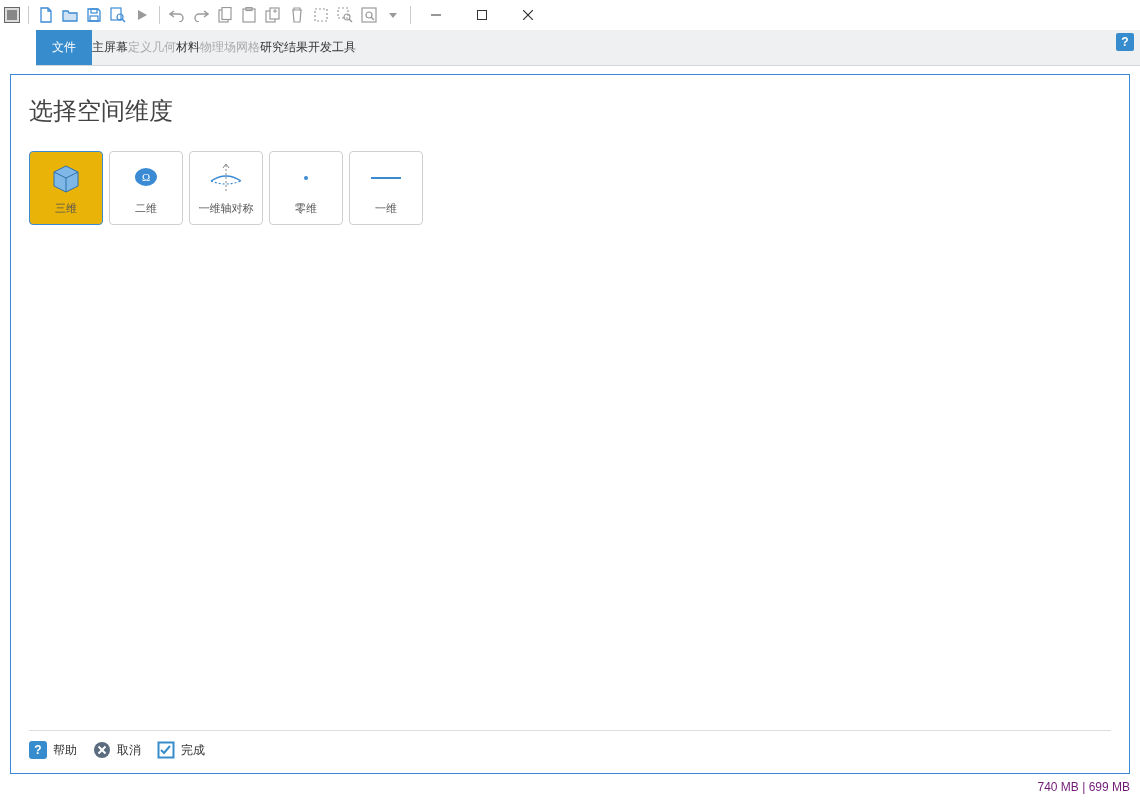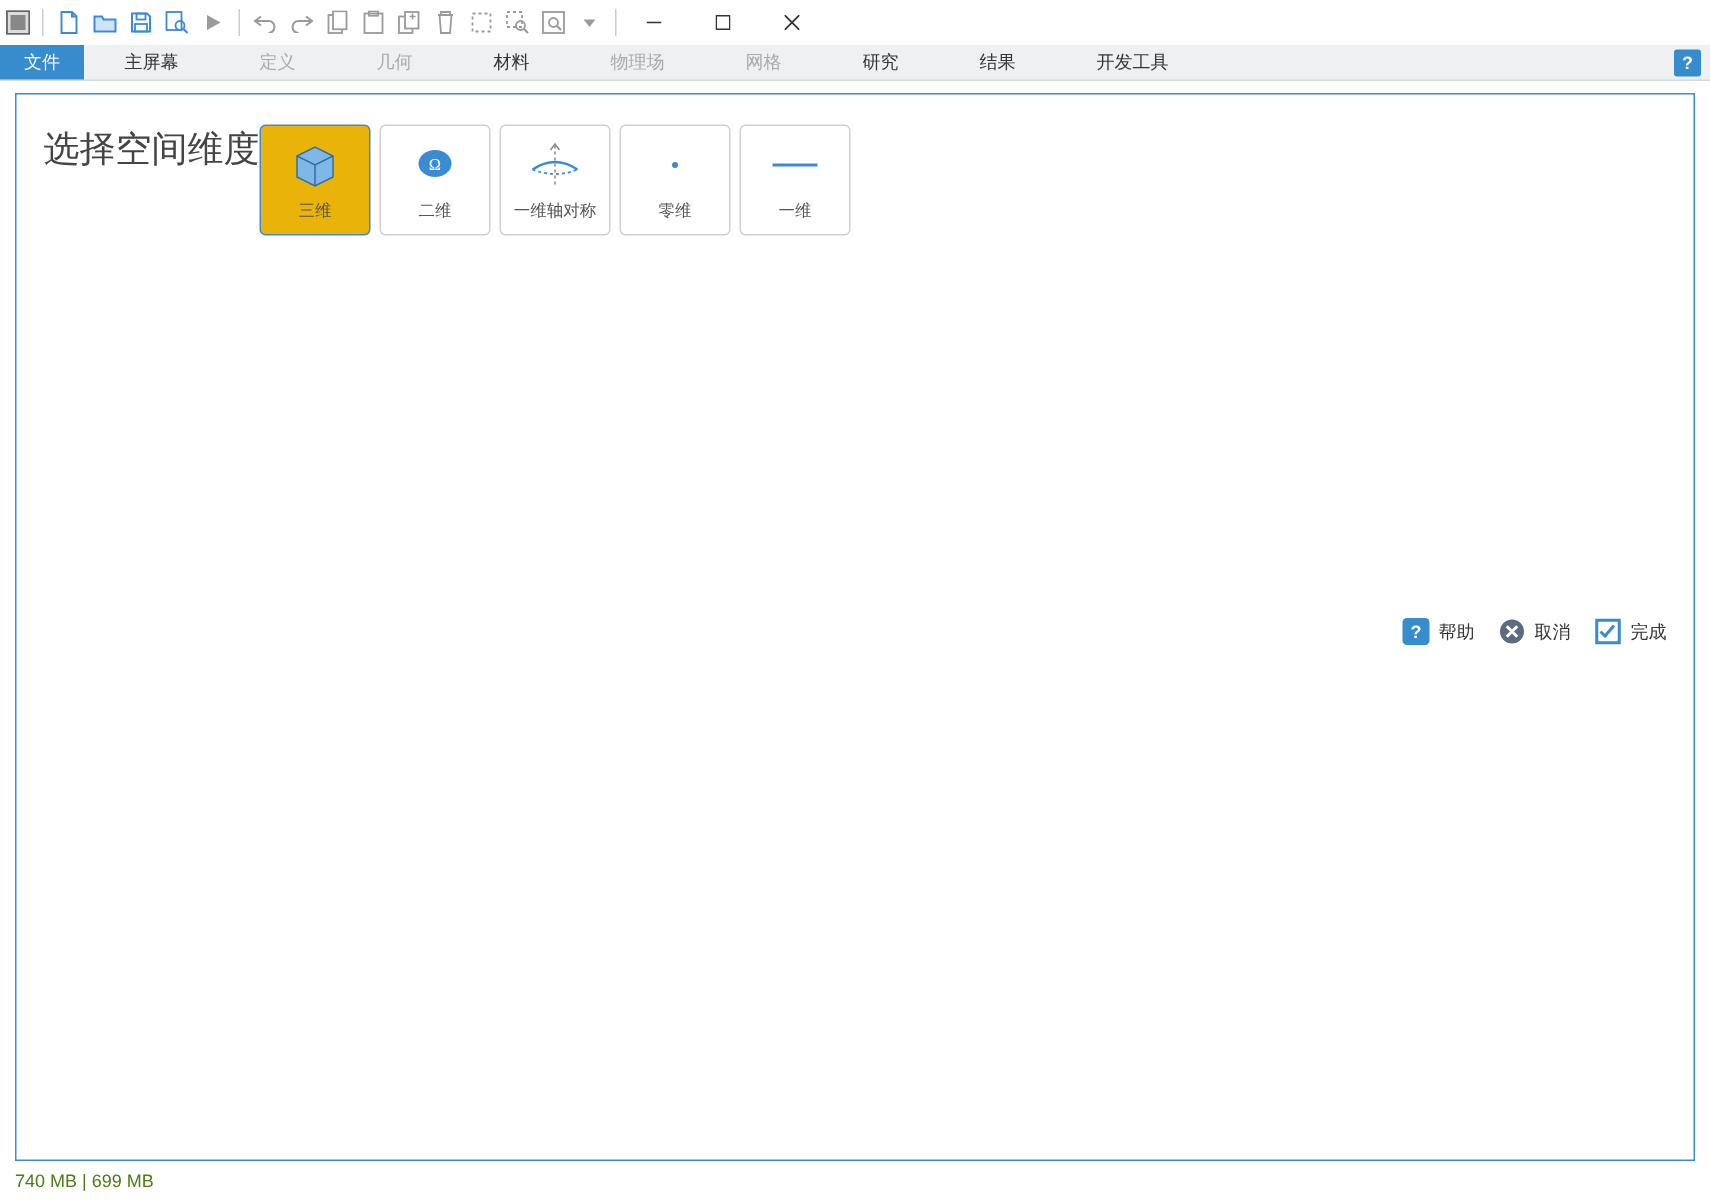--- a/index.html
+++ b/index.html
@@ -55,30 +55,31 @@
     display: flex;
   }
   .win-btn {
     width: 46px; height: 30px;
     display:flex; align-items:center; justify-content:center;
     color:#333;
   }
 
   
   .ribbon-tabs {
-    height: 24px;
+    height: 36px;
     background: #eef0f2;
     border-bottom: 1px solid #d4d8dd;
     display: flex;
     align-items: stretch;
     padding-left: 12px;
     position: relative;
+    margin-left: 36px;
   }
   .ribbon-tab {
-    padding: 0 27px;
+    padding: 0 0;
     display:flex; align-items:center;
     font-size: 12px;
     color:#333;
   }
   .ribbon-tab.file {
     background:#368ccc;
     color:#fff;
     padding: 0 16px;
     margin-left:-12px;
   }
@@ -96,21 +97,21 @@
   .main {
     flex:1;
     padding: 8px 10px 0 10px;
     display:flex;
     flex-direction:column;
   }
   .wizard {
     flex:1;
     border:1px solid #3b8bd4;
     display:flex;
-    flex-direction:row;
+    flex-direction:column;
     padding: 20px 18px 8px 18px;
     position:relative;
   }
   .wizard-title {
     font-size: 24px;
     color:#444;
     margin-bottom: 24px;
     font-weight: normal;
   }
 
@@ -166,23 +167,23 @@
   }
   .wf-icon.help { background:#368ccc; color:#fff; font-weight:bold; }
   .wf-icon.cancel svg circle{ fill:#5a6c7d; }
   .wf-icon.done svg { stroke:#368ccc; }
 
   
   .statusbar {
     height: 26px;
     display:flex;
     align-items:center;
-    justify-content:flex-start;
+    justify-content:flex-end;
     font-size:12px;
-    color:#4d7c0f;
+    color:#701a75;
   }
 
   svg { display:block; }
 </style>
 </head>
 <body>
 
 <div class="titlebar">
   <span class="app-icon"></span>
 

